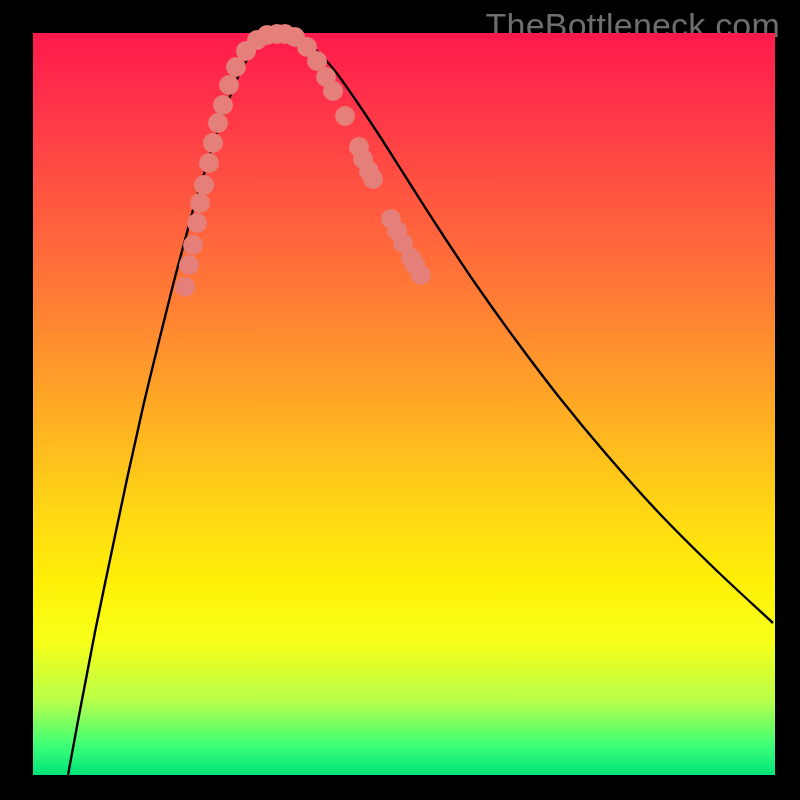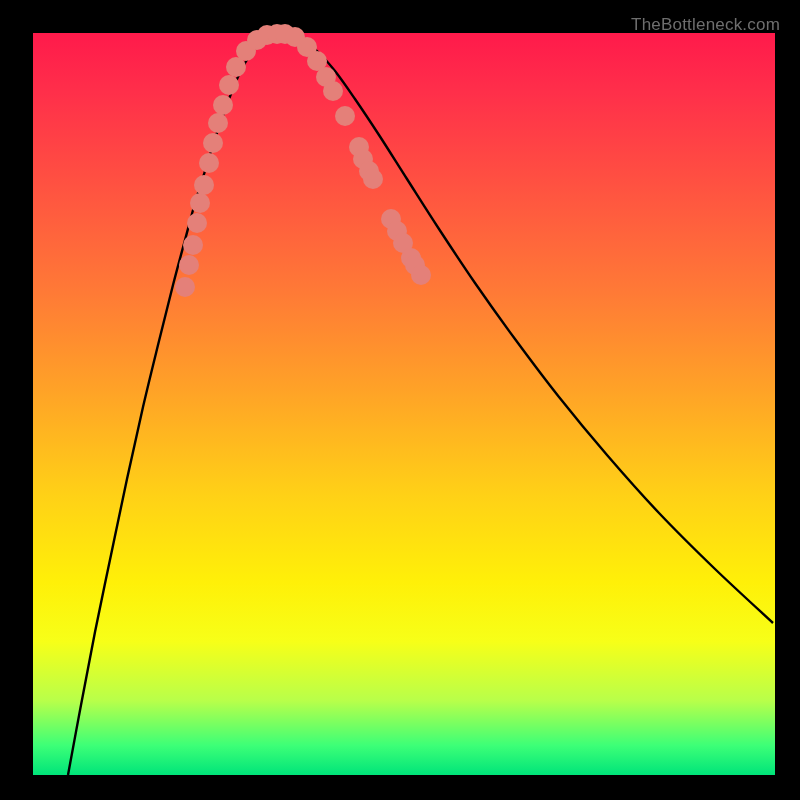--- a/index.html
+++ b/index.html
@@ -36,25 +36,24 @@
       #b8ff4a 90%,
       #3dff77 96%,
       #00e47a 100%
     );
   }
   .watermark {
     position: absolute;
     top: 6px;
     right: 20px;
     color: #6e6e6e;
-    font-size: 17px;
+    font-size: 34px;
     letter-spacing: 0.2px;
     user-select: none;
     font-weight: 400;
-    margin-top: 9px;
   }
   svg.curve {
     position: absolute;
     left: 0;
     top: 0;
     width: 742px;
     height: 742px;
     overflow: visible;
   }
 </style>

